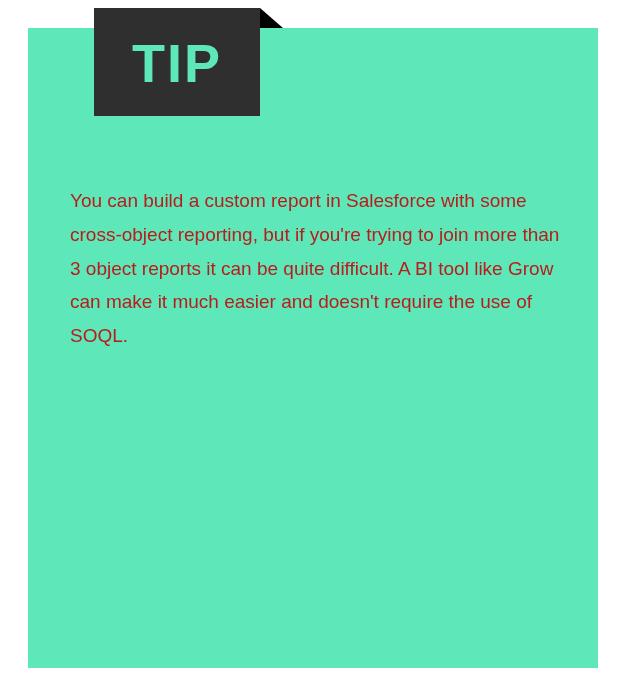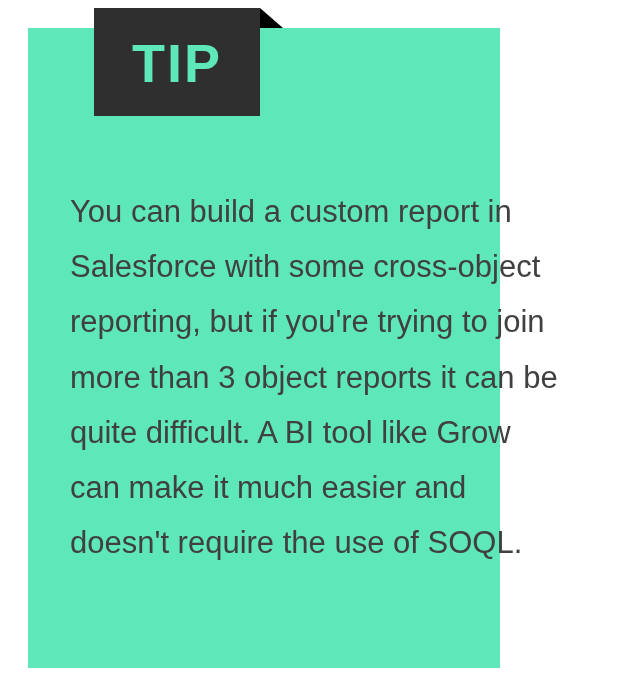--- a/index.html
+++ b/index.html
@@ -8,21 +8,21 @@
       height: 682px;
       background: #ffffff;
       font-family: -apple-system, BlinkMacSystemFont, "Segoe UI", Helvetica, Arial, sans-serif;
       position: relative;
       overflow: hidden;
     }
     .card {
       position: absolute;
       left: 28px;
       top: 28px;
-      width: 472px;
+      width: 570px;
       height: 640px;
       background: #5ee8b9;
     }
     .badge-wrapper {
       position: absolute;
       left: 66px;
       top: -20px;
     }
     .badge-triangle {
       position: absolute;
@@ -44,22 +44,22 @@
       font-weight: 800;
       font-size: 54px;
       letter-spacing: 2px;
       line-height: 1;
     }
     .body-text {
       position: absolute;
       left: 42px;
       top: 156px;
       width: 490px;
-      color: #404040;
-      font-size: 31px;
+      color: #b91c1c;
+      font-size: 19px;
       line-height: 1.78;
       font-weight: 400;
     }
   </style>
 </head>
 <body>
 
 <div class="card">
   <div class="badge-wrapper">
     <div class="badge-triangle"></div>

